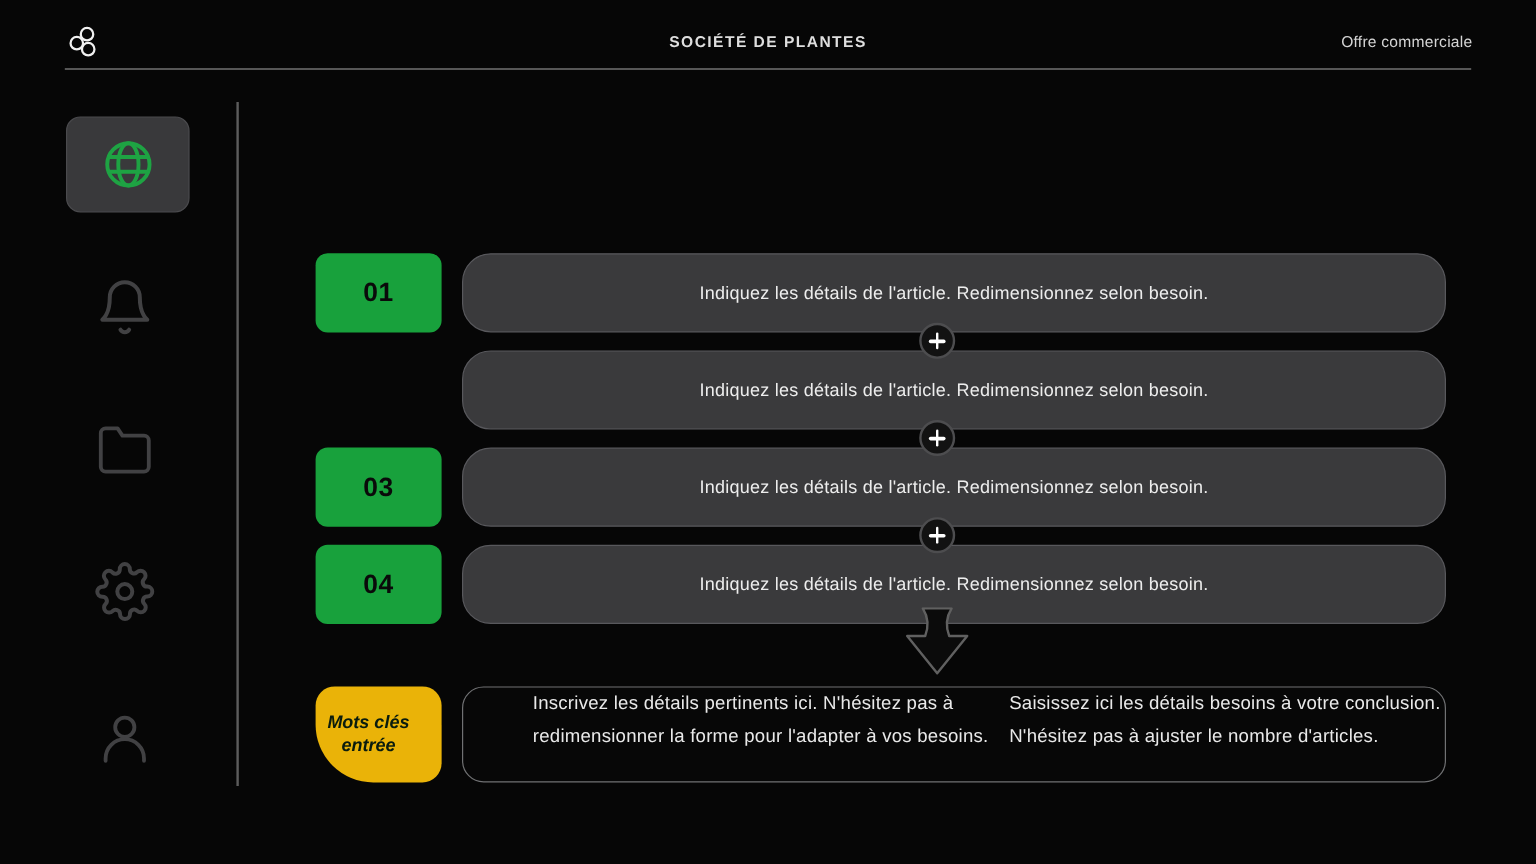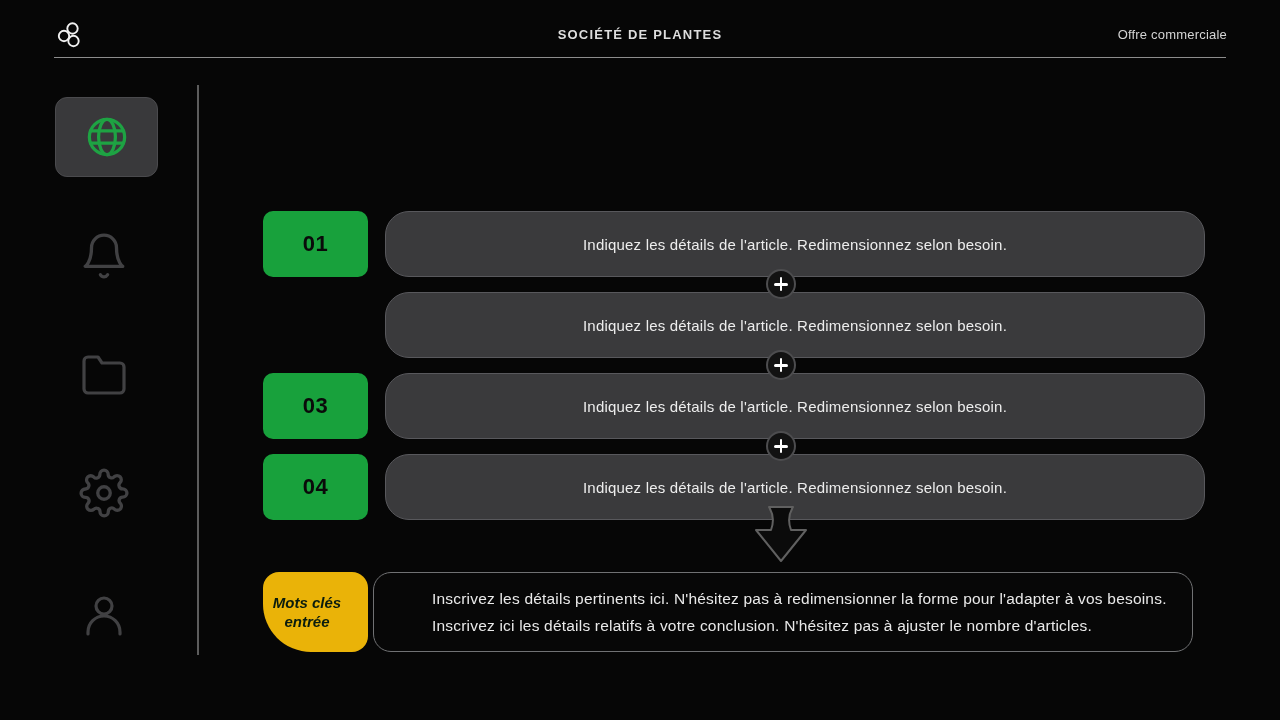--- a/index.html
+++ b/index.html
@@ -55,23 +55,23 @@
   .plus-1 { top:269px; } .plus-2 { top:350px; } .plus-3 { top:431px; }
 
   .down-arrow { position:absolute; left:749px; top:506px; width:64px; height:58px; }
 
   
   .kw-badge { position:absolute; left:263px; top:572px; width:105px; height:80px;
     background:#eab308; border-radius:16px 16px 16px 48px;
     display:flex; align-items:center; justify-content:flex-start; text-align:center;font-style:italic; }
   .kw-badge span { color:#0a1c0e; font-size:15px; font-weight:700; line-height:19px;
     width:88px; display:inline-block; }
-  .kw-box { position:absolute; left:373px; top:572px; width:820px; height:80px;
+  .kw-box { position:absolute; left:385px; top:572px; width:820px; height:80px;
     background:#070707; border:1.5px solid #707173; border-radius:18px;
-    display:flex; flex-direction:column; justify-content:center;
+    display:flex; flex-direction:row; justify-content:center;
     padding-left:58px; cursor:pointer; }
   .kw-box .kline { color:#e9e9e9; font-size:15.5px; line-height:27px; letter-spacing:0.2px; }
 
   svg { display:block; }
 </style>
 </head>
 <body>
 
 <div class="page">
 
@@ -165,16 +165,16 @@
 
   <svg class="down-arrow" viewBox="0 0 64 58">
     <path d="M20 1 C25 9 25 16 22 24 L7 24 L32 55 L57 24 L42 24 C39 16 39 9 44 1 Z" fill="#0b0b0b" stroke="#606060" stroke-width="2" stroke-linejoin="round"></path>
   </svg>
 
   <div class="kw-badge">
     <span>Mots clés entrée</span>
   </div>
   <div class="kw-box">
     <div class="kline">Inscrivez les détails pertinents ici. N'hésitez pas à redimensionner la forme pour l'adapter à vos besoins.</div>
-    <div class="kline">Inscrivez ici les détails relatifs à votre conclusion. N'hésitez pas à ajuster le nombre d'articles.</div>
+    <div class="kline">Saisissez ici les détails besoins à votre conclusion. N'hésitez pas à ajuster le nombre d'articles.</div>
   </div>
 
 </div>
 
 </body></html>

